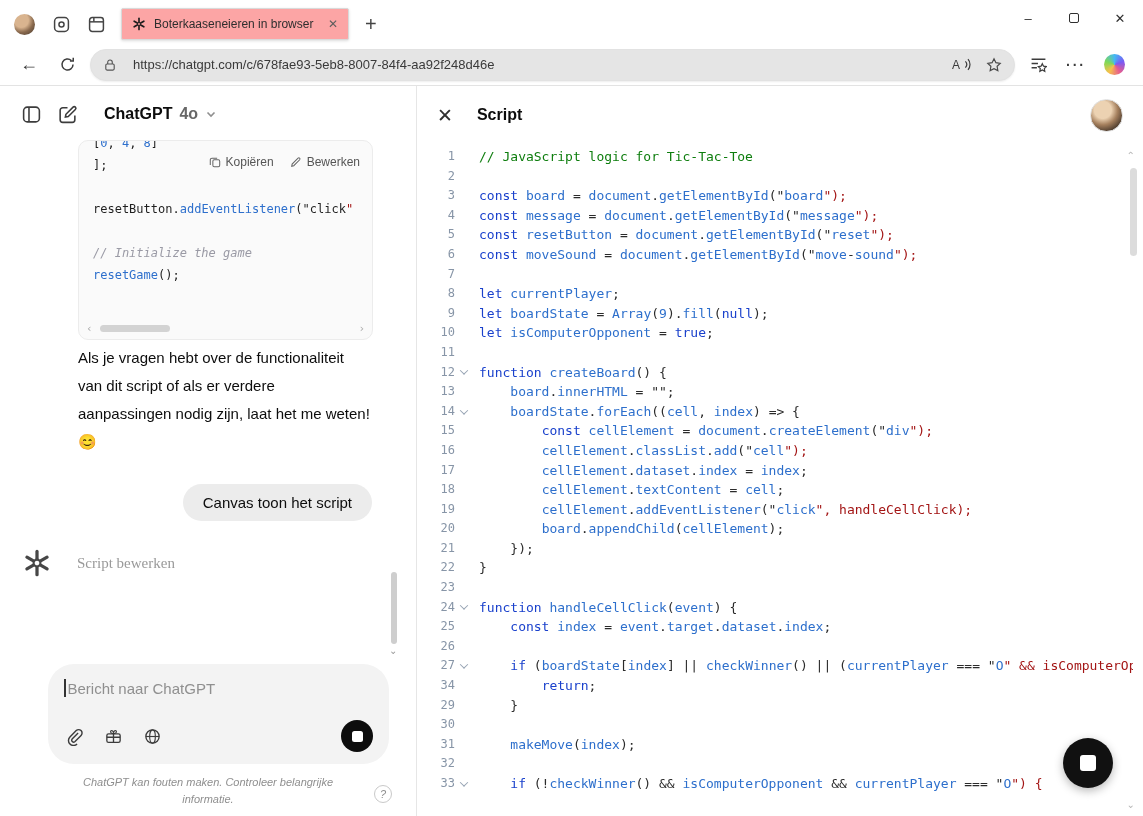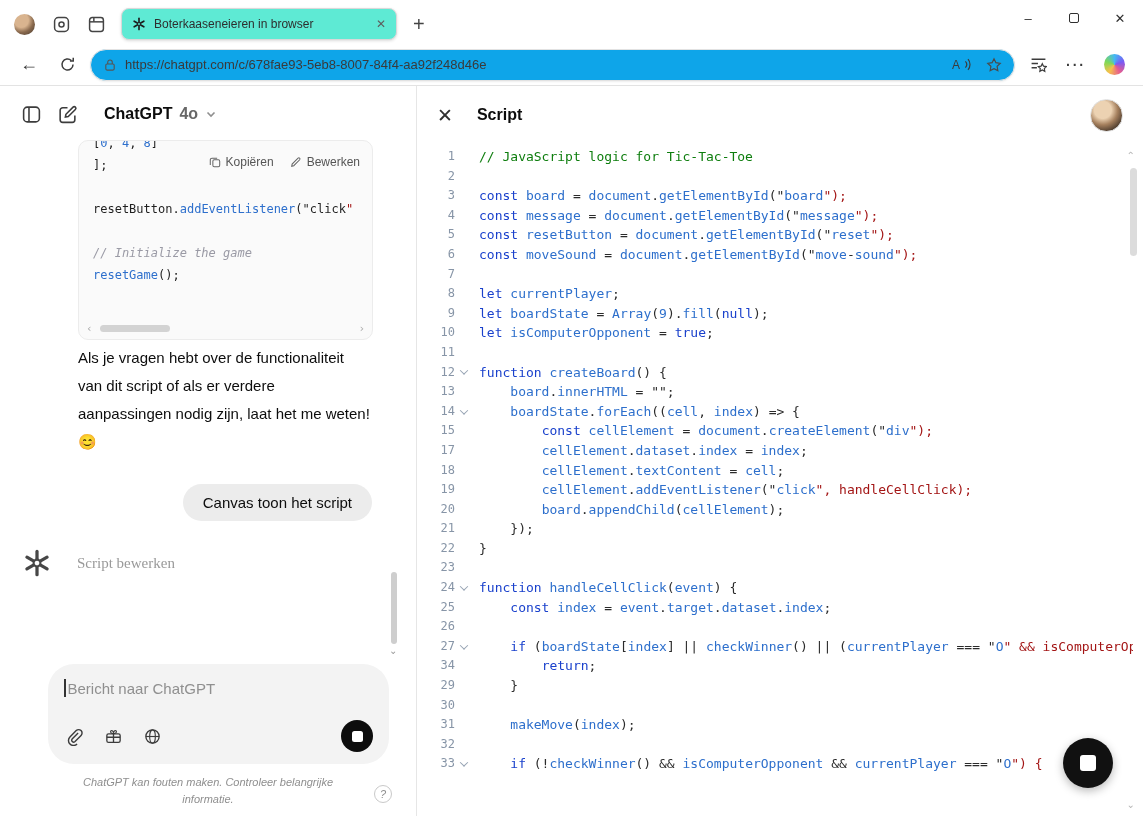--- a/index.html
+++ b/index.html
@@ -6,36 +6,36 @@
   html,body{background:#ddd;}
   .window{position:relative;width:1143px;height:816px;background:#fff;overflow:hidden;
     font-family:"Liberation Sans",sans-serif;color:#1f1f1f;}
 
   
   .titlebar{height:44px;display:flex;align-items:center;padding:4px 0 0 14px;background:#fff;}
   .tb-icons{display:flex;align-items:center;gap:17px;margin-right:16px;}
   .avatar-sm{width:21px;height:21px;border-radius:50%;
     background:radial-gradient(circle at 35% 30%,#d9b48f 0 35%,#8a6a4e 60%,#41342a 100%);}
   .tb-icon{width:18px;height:18px;display:flex;align-items:center;justify-content:center;}
-  .tab{width:276px;height:32px;border:1px solid #d9d9d9;border-radius:8px;background:#5eead4;
+  .tab{width:228px;height:32px;border:1px solid #d9d9d9;border-radius:2px;background:#fca5a5;
     box-shadow:0 1px 3px rgba(0,0,0,.14);display:flex;align-items:center;gap:8px;padding:0 8px 0 10px;}
   .tab-title{flex:1;font-size:12px;color:#2e2e2e;white-space:nowrap;overflow:hidden;}
   .tab-close{font-size:12px;color:#5e5e5e;padding:0 2px;cursor:pointer;}
   .newtab{font-size:20px;color:#444;margin-left:16px;line-height:1;}
   .tb-spacer{flex:1;}
   .win-controls{display:flex;align-self:flex-start;margin-top:-4px;}
   .win-btn{width:46px;height:36px;display:flex;align-items:center;justify-content:center;color:#2f2f2f;font-size:13px;}
   .max-sq{width:10px;height:10px;border:1.2px solid #2f2f2f;border-radius:2px;}
 
   
   .navbar{height:42px;display:flex;align-items:center;gap:8px;padding:0 14px;border-bottom:1px solid #e3e3e3;}
   .nav-icon{width:30px;height:30px;display:flex;align-items:center;justify-content:center;color:#3c3c3c;
     font-size:18px;border-radius:6px;flex:none;}
-  .addressbar{flex:1;height:32px;border:1px solid #e2e2e2;border-radius:16px;background:#0ea5e9;
-    box-shadow:0 1px 2px rgba(0,0,0,.07);display:flex;align-items:center;gap:8px;padding:0 12px;}
+  .addressbar{flex:1;height:32px;border:1px solid #e2e2e2;border-radius:16px;background:#e5e5e5;
+    box-shadow:0 1px 2px rgba(0,0,0,.07);display:flex;align-items:center;gap:16px;padding:0 12px;}
   .url{flex:1;font-size:13px;color:#3a3a3a;white-space:nowrap;overflow:hidden;}
   .pill-icons{display:flex;align-items:center;gap:14px;color:#444;}
   .copilot{width:21px;height:21px;border-radius:50%;
     background:conic-gradient(#44b8f3,#7a5af5,#e65c8f,#f6c14b,#7ed957,#44b8f3);}
   .dots{font-weight:700;letter-spacing:2px;color:#3c3c3c;font-size:14px;}
 
   
   .content{display:flex;height:730px;}
   .chat-panel{width:417px;flex:none;border-right:1px solid #e6e6e6;display:flex;flex-direction:column;position:relative;background:#fff;}
   .canvas-panel{flex:1;display:flex;flex-direction:column;position:relative;background:#fff;overflow:hidden;}
@@ -446,20 +446,25 @@
               <i class="chev"></i>
             </span>
             <span class="codetext">    <span class="tok-id">boardState</span>.<span class="tok-fn">forEach</span>((<span class="tok-id">cell</span>, <span class="tok-id">index</span>) =&gt; {</span>
           </div>
           <div class="code-row">
             <span class="ln">15</span>
             <span class="fold"></span>
             <span class="codetext">        <span class="tok-kw">const</span> <span class="tok-id">cellElement</span> = <span class="tok-id">document</span>.<span class="tok-fn">createElement</span>("<span class="tok-id">div</span><span class="tok-str">");</span></span>
           </div>
           <div class="code-row">
+            <span class="ln">16</span>
+            <span class="fold"></span>
+            <span class="codetext">        <span class="tok-id">cellElement</span>.<span class="tok-id">classList</span>.<span class="tok-fn">add</span>("<span class="tok-id">cell</span><span class="tok-str">");</span></span>
+          </div>
+          <div class="code-row">
             <span class="ln">17</span>
             <span class="fold"></span>
             <span class="codetext">        <span class="tok-id">cellElement</span>.<span class="tok-id">dataset</span>.<span class="tok-id">index</span> = <span class="tok-id">index</span>;</span>
           </div>
           <div class="code-row">
             <span class="ln">18</span>
             <span class="fold"></span>
             <span class="codetext">        <span class="tok-id">cellElement</span>.<span class="tok-id">textContent</span> = <span class="tok-id">cell</span>;</span>
           </div>
           <div class="code-row">

